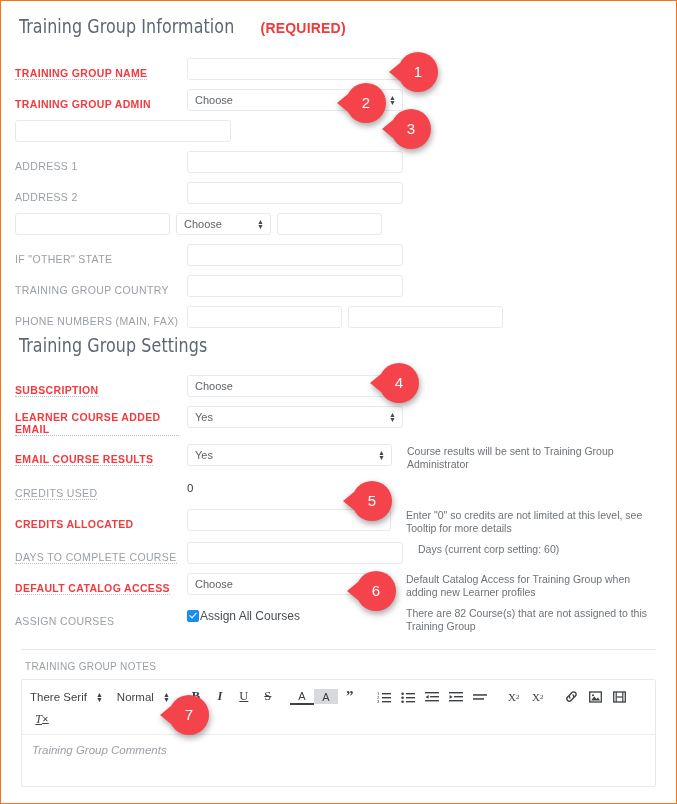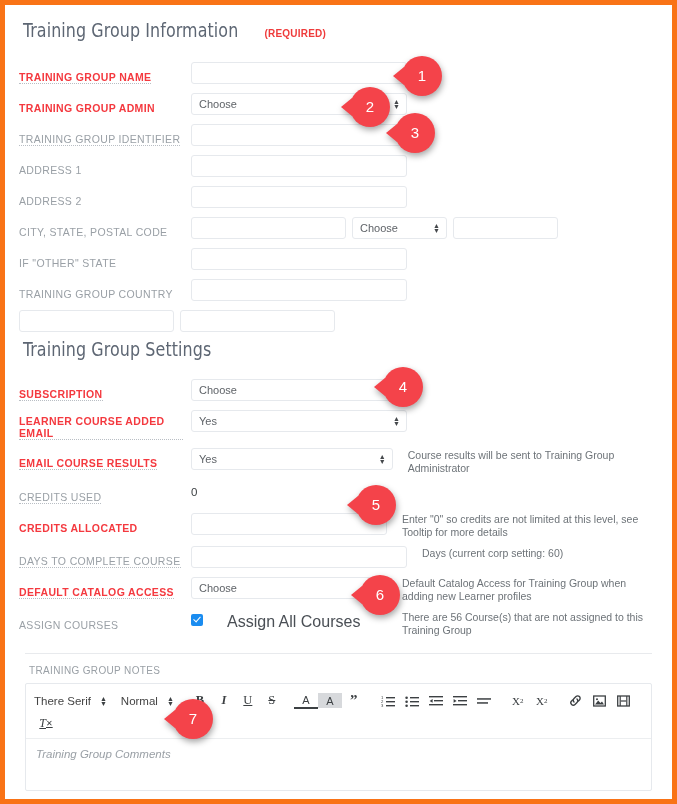--- a/index.html
+++ b/index.html
@@ -7,38 +7,38 @@
     width:677px;height:804px;
     background:#ffffff;
     font-family:"Liberation Sans", sans-serif;
     -webkit-font-smoothing:antialiased;
     overflow:hidden;
   }
   .card{
     position:relative;
     box-sizing:border-box;
     width:677px;height:804px;
-    border:5px solid #f97316;
+    border:1px solid #f97316;
     background:#fff;
     overflow:hidden;
   }
   .inner{position:relative;padding:10px 14px 0 14px;}
 
   
   .sec-head{
     display:flex;align-items:baseline;gap:10px;
     margin:4px 0 0 4px;
   }
   .sec-title{
     font-family:"Liberation Sans Narrow","DejaVu Sans Condensed","Liberation Sans",sans-serif;
     font-size:19px;color:#5d6673;letter-spacing:.1px;
     transform:scaleX(.93);transform-origin:left center;
   }
   .req-flag{
-    font-size:10px;color:#ef3b3b;font-weight:bold;letter-spacing:.2px;
+    font-size:14px;color:#ef3b3b;font-weight:bold;letter-spacing:.2px;
   }
   .sec-head.second{}
 
   
   .row{display:flex;align-items:flex-start;min-height:24px;margin-top:7px;gap:8px;}
   .lbl{
     width:164px;flex:0 0 164px;
     font-size:10.5px;letter-spacing:.35px;
     color:#9aa0a6;padding-top:5px;line-height:12px;
     text-transform:uppercase;
@@ -86,21 +86,21 @@
   
   .cbox{
     width:12px;height:12px;border-radius:2px;background:#1a8cf0;
     position:relative;flex:0 0 12px;margin-top:1px;
   }
   .cbox:after{
     content:"";position:absolute;left:3.5px;top:1px;
     width:3px;height:6px;border:solid #fff;border-width:0 1.6px 1.6px 0;
     transform:rotate(42deg);
   }
-  .cbox-label{font-size:16px;color:#4a4f55;margin-left:24px;}
+  .cbox-label{font-size:12px;color:#4a4f55;margin-left:1px;}
 
   
   .divider{height:1px;background:#e8eaed;margin:16px 6px 0 6px;}
   .notes-lbl{
     font-size:10px;letter-spacing:.35px;color:#9aa0a6;
     margin:11px 0 7px 10px;text-transform:uppercase;
   }
   .editor{
     margin:0 6px;border:1px solid #e6e9ed;border-radius:2px;background:#fff;
   }
@@ -174,42 +174,40 @@
         <span>Choose</span>
         <span class="arrows">
               <span>▲</span>
               <span>▼</span>
             </span>
       </div>
     </div>
   </div>
 
   <div class="row">
-    <div class="lbl-wrap"><span class="lbl tip">TRAINING GROUP IDENTIFIER</span></div>
     <div class="ctrl">
       <input class="inp w-main" value="" style="">
     </div>
   </div>
 
   <div class="row">
     <div class="lbl-wrap"><span class="lbl">ADDRESS 1</span></div>
     <div class="ctrl">
       <input class="inp w-main" value="" style="">
     </div>
   </div>
 
   <div class="row">
     <div class="lbl-wrap"><span class="lbl">ADDRESS 2</span></div>
     <div class="ctrl">
       <input class="inp w-main" value="" style="">
     </div>
   </div>
 
   <div class="row">
-    <div class="lbl-wrap"><span class="lbl">CITY, STATE, POSTAL CODE</span></div>
     <div class="ctrl">
       <input class="inp w-city" value="" style="">
       <div class="sel w-state">
         <span>Choose</span>
         <span class="arrows">
               <span>▲</span>
               <span>▼</span>
             </span>
       </div>
       <input class="inp w-zip" value="" style="">
@@ -224,20 +222,21 @@
   </div>
 
   <div class="row">
     <div class="lbl-wrap"><span class="lbl">TRAINING GROUP COUNTRY</span></div>
     <div class="ctrl">
       <input class="inp w-main" value="" style="">
     </div>
   </div>
 
   <div class="row">
+    <div class="lbl-wrap"><span class="lbl">PHONE NUMBERS (MAIN, FAX)</span></div>
     <div class="ctrl">
       <input class="inp w-phone" value="" style="">
       <input class="inp w-phone" value="" style="">
     </div>
   </div>
 
   <div class="sec-head second">
     <div class="sec-title">Training Group Settings</div>
   </div>
 
@@ -320,21 +319,21 @@
     </div>
   </div>
 
   <div class="row">
     <div class="lbl-wrap"><span class="lbl">ASSIGN COURSES</span></div>
     <div class="ctrl" style="padding-top:3px">
       <div style="display:flex;align-items:flex-start;width:216px">
         <div class="cbox"></div>
         <div class="cbox-label">Assign All Courses</div>
       </div>
-      <div class="hint multi" style="margin-top:-2px">There are 56 Course(s) that are not assigned to this Training Group</div>
+      <div class="hint multi" style="margin-top:-2px">There are 82 Course(s) that are not assigned to this Training Group</div>
     </div>
   </div>
 
   <div class="divider"></div>
   <div class="notes-lbl">TRAINING GROUP NOTES</div>
 
   <div class="editor">
     <div class="tbar">
 
       <div class="tb-sel">

